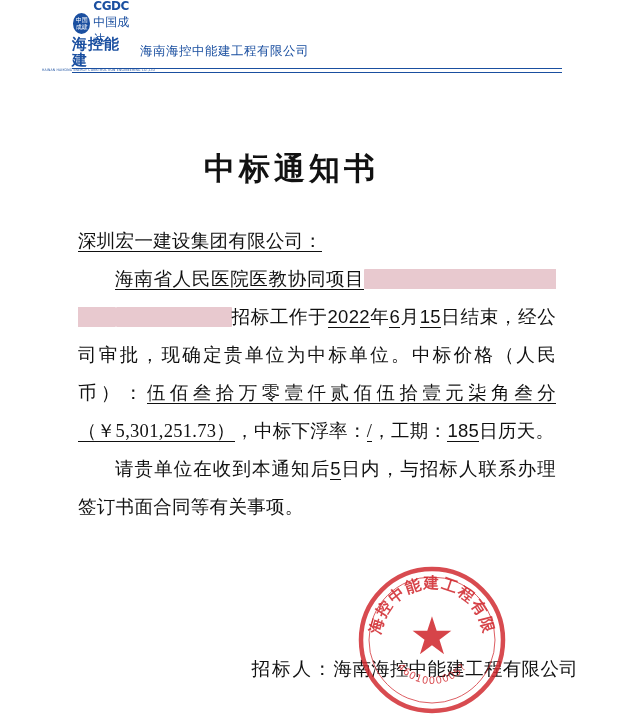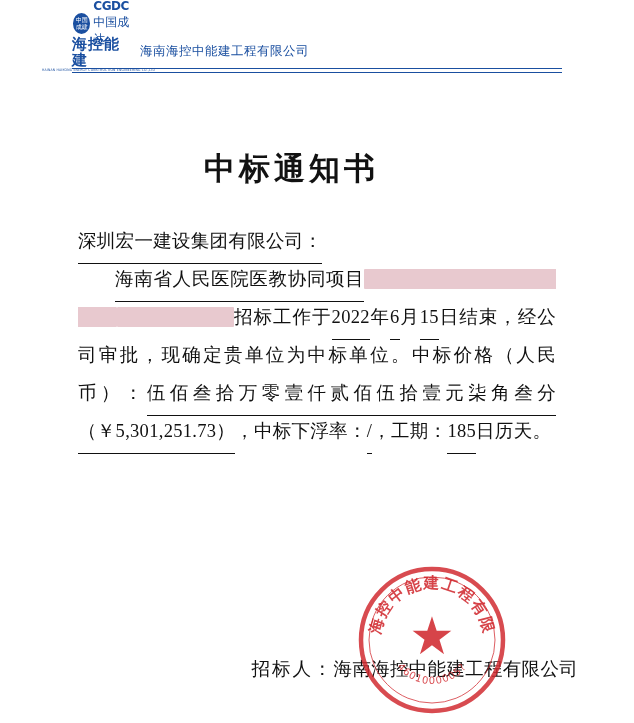--- a/index.html
+++ b/index.html
@@ -135,22 +135,22 @@
     left: 78px;
     top: 222px;
     width: 478px;
     font-size: 18.5px;
     line-height: 38px;
     text-align: justify;
     letter-spacing: 0.3px;
   }
   .para { margin: 0 0 0 0; }
   .indent { text-indent: 37px; }
-  .u-thick { border-bottom: 1.2px solid #111; padding-bottom: 12px; margin-top: 24px; }
-  .num { font-family: Liberation Serif, serif; }
+  .u-thick { border-bottom: 1.2px solid #111; padding-bottom: 0; margin-top: 24px; }
+  .num { font-family: Liberation Sans, sans-serif; }
 
   .redacted {
     background: #e8c9cf;
     color: transparent;
     user-select: none;
     border-radius: 1px;
   }
 
   
   .sign-block {
@@ -205,20 +205,23 @@
 <div class="body-wrap">
 
   <p class="para">
     <span class="addressee-name u-thick">深圳宏一建设集团有限公司：</span>
   </p>
 
   <p class="para indent">
     <span class="u-thick">海南省人民医院医教协同项目</span><span class="redacted">综合楼及地下室机电安装工</span><span class="redacted">程施工总承包</span><span>招标工作于</span><span class="u-thick num">2022</span><span>年</span><span class="u-thick num">6</span><span>月</span><span class="u-thick num">15</span><span>日</span><span>结束，经公司审批，现确定贵单位为中标单位。中标价格（人民币）：</span><span class="u-thick">伍佰叁拾万零壹仟贰佰伍拾壹元柒角叁分（￥5,301,251.73）</span><span>，中标下浮率：</span><span class="u-thick">/</span><span>，工期：</span><span class="u-thick num">185</span><span>日历天。</span>
   </p>
 
+  <p class="para indent">
+    <span>请贵单位在收到本通知后</span><span class="u-thick num">5</span><span>日内，与招标人联系办理签订书面合同等有关事项。</span>
+  </p>
 
 </div>
 
 <div class="sign-block">
   <div class="sign-line">
     <span class="sign-label">招标人：</span><span>海南海控中能建工程有限公司</span>
   </div>
 </div>
 
 <div class="seal">

